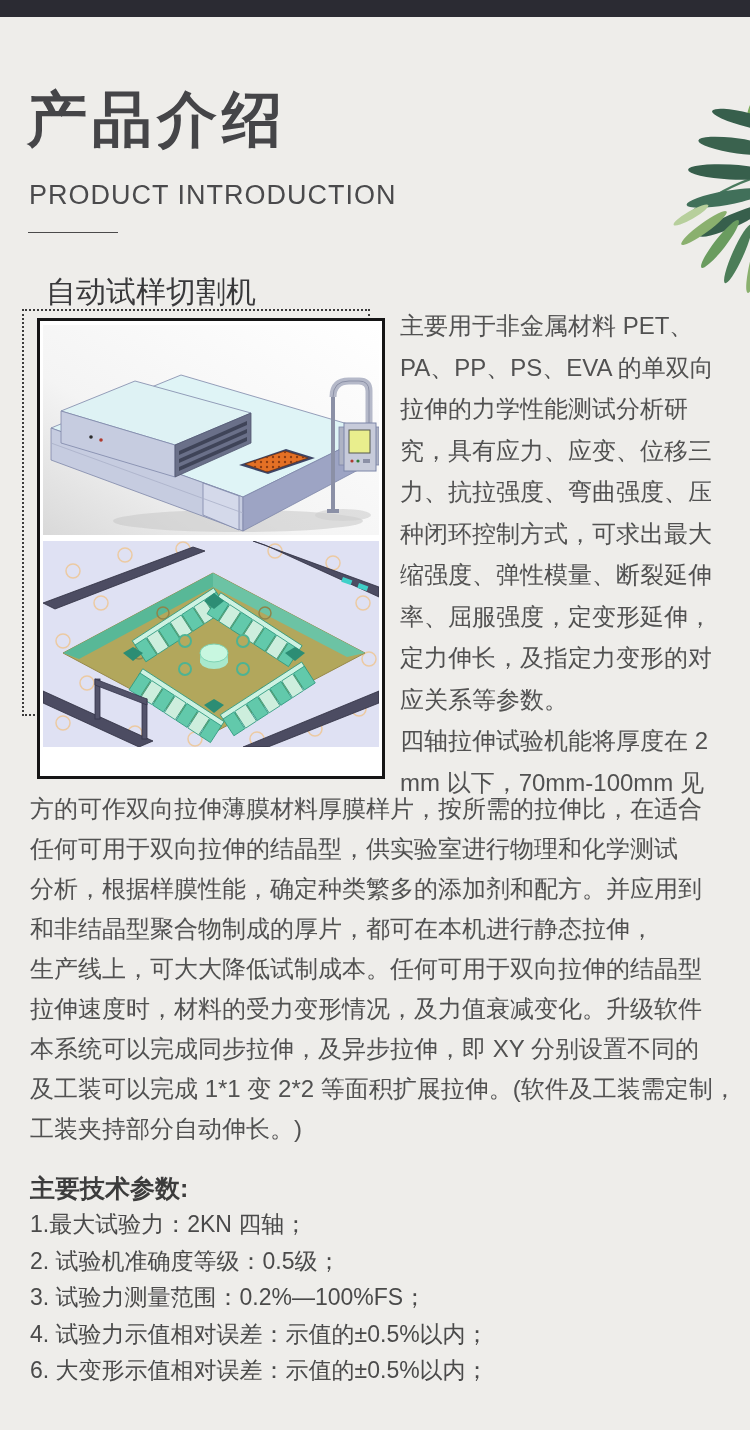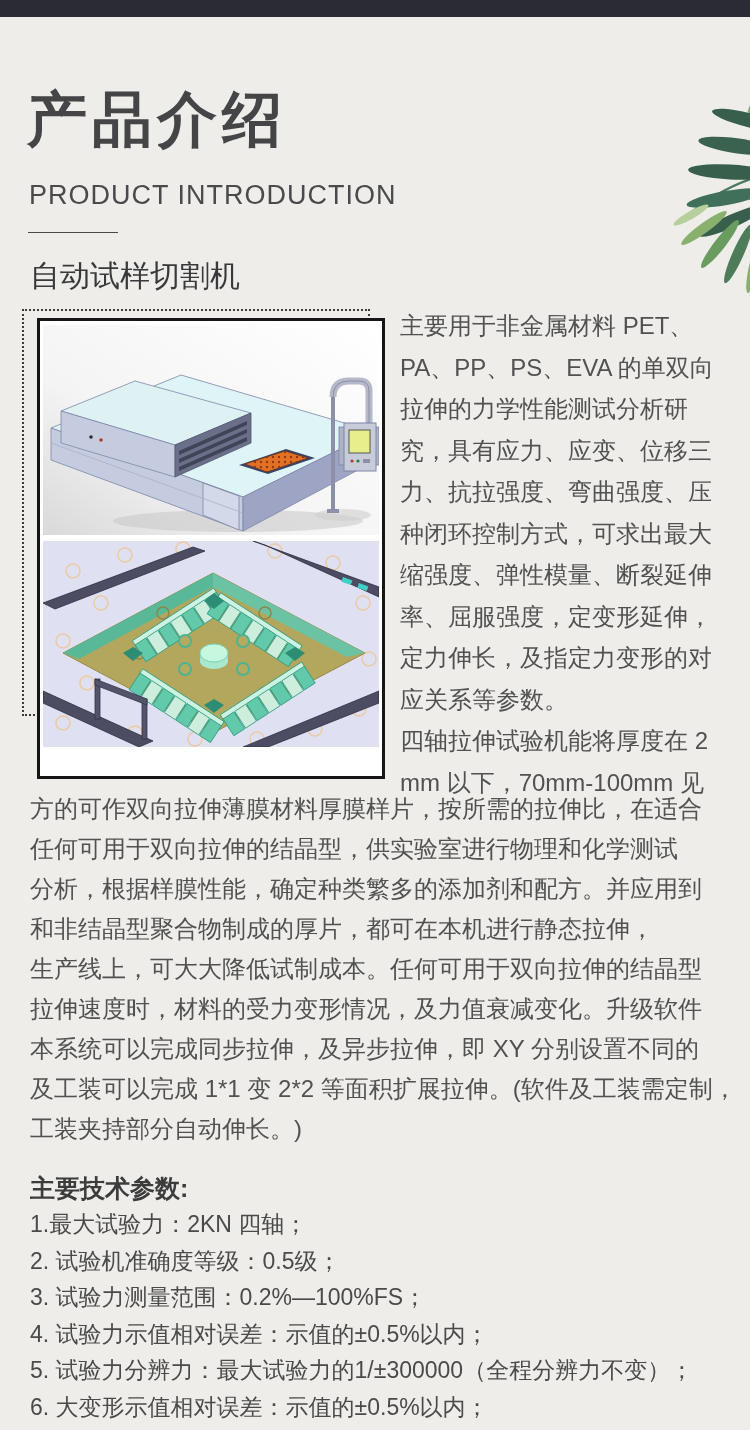--- a/index.html
+++ b/index.html
@@ -26,21 +26,21 @@
   }
   .subtitle{
     position:absolute;left:29px;top:180px;
     font-size:27px;letter-spacing:1px;color:#4a4a4c;
   }
   .divider{
     position:absolute;left:28px;top:232px;width:90px;height:0;
     border-top:1.5px solid #4a4a4a;
   }
   .section-title{
-    position:absolute;left:30px;top:256px;margin:0;
+    position:absolute;left:30px;top:256px;margin:16px;
     font-size:30px;font-weight:500;color:#39393b;
   }
   .dotted-frame{
     position:absolute;left:22px;top:309px;width:348px;height:407px;
     border:2px dotted #3b3b3b;
     box-sizing:border-box;
   }
   .image-panel{
     position:absolute;left:37px;top:318px;width:348px;height:461px;
     background:#ffffff;border:3px solid #151515;
@@ -259,17 +259,16 @@
     <div class="tline">及工装可以完成 1*1 变 2*2 等面积扩展拉伸。(软件及工装需定制，</div>
     <div class="tline">工装夹持部分自动伸长。)</div>
   </div>
 
   <div class="specs-title">主要技术参数:</div>
   <div class="specs">
     <div class="tline">1.最大试验力：2KN 四轴；</div>
     <div class="tline">2. 试验机准确度等级：0.5级；</div>
     <div class="tline">3. 试验力测量范围：0.2%—100%FS；</div>
     <div class="tline">4. 试验力示值相对误差：示值的±0.5%以内；</div>
-    <div class="tline">5. 试验力分辨力：最大试验力的1/±300000（全程分辨力不变）；</div>
     <div class="tline">6. 大变形示值相对误差：示值的±0.5%以内；</div>
   </div>
 
 </div>
 
 </body></html>

